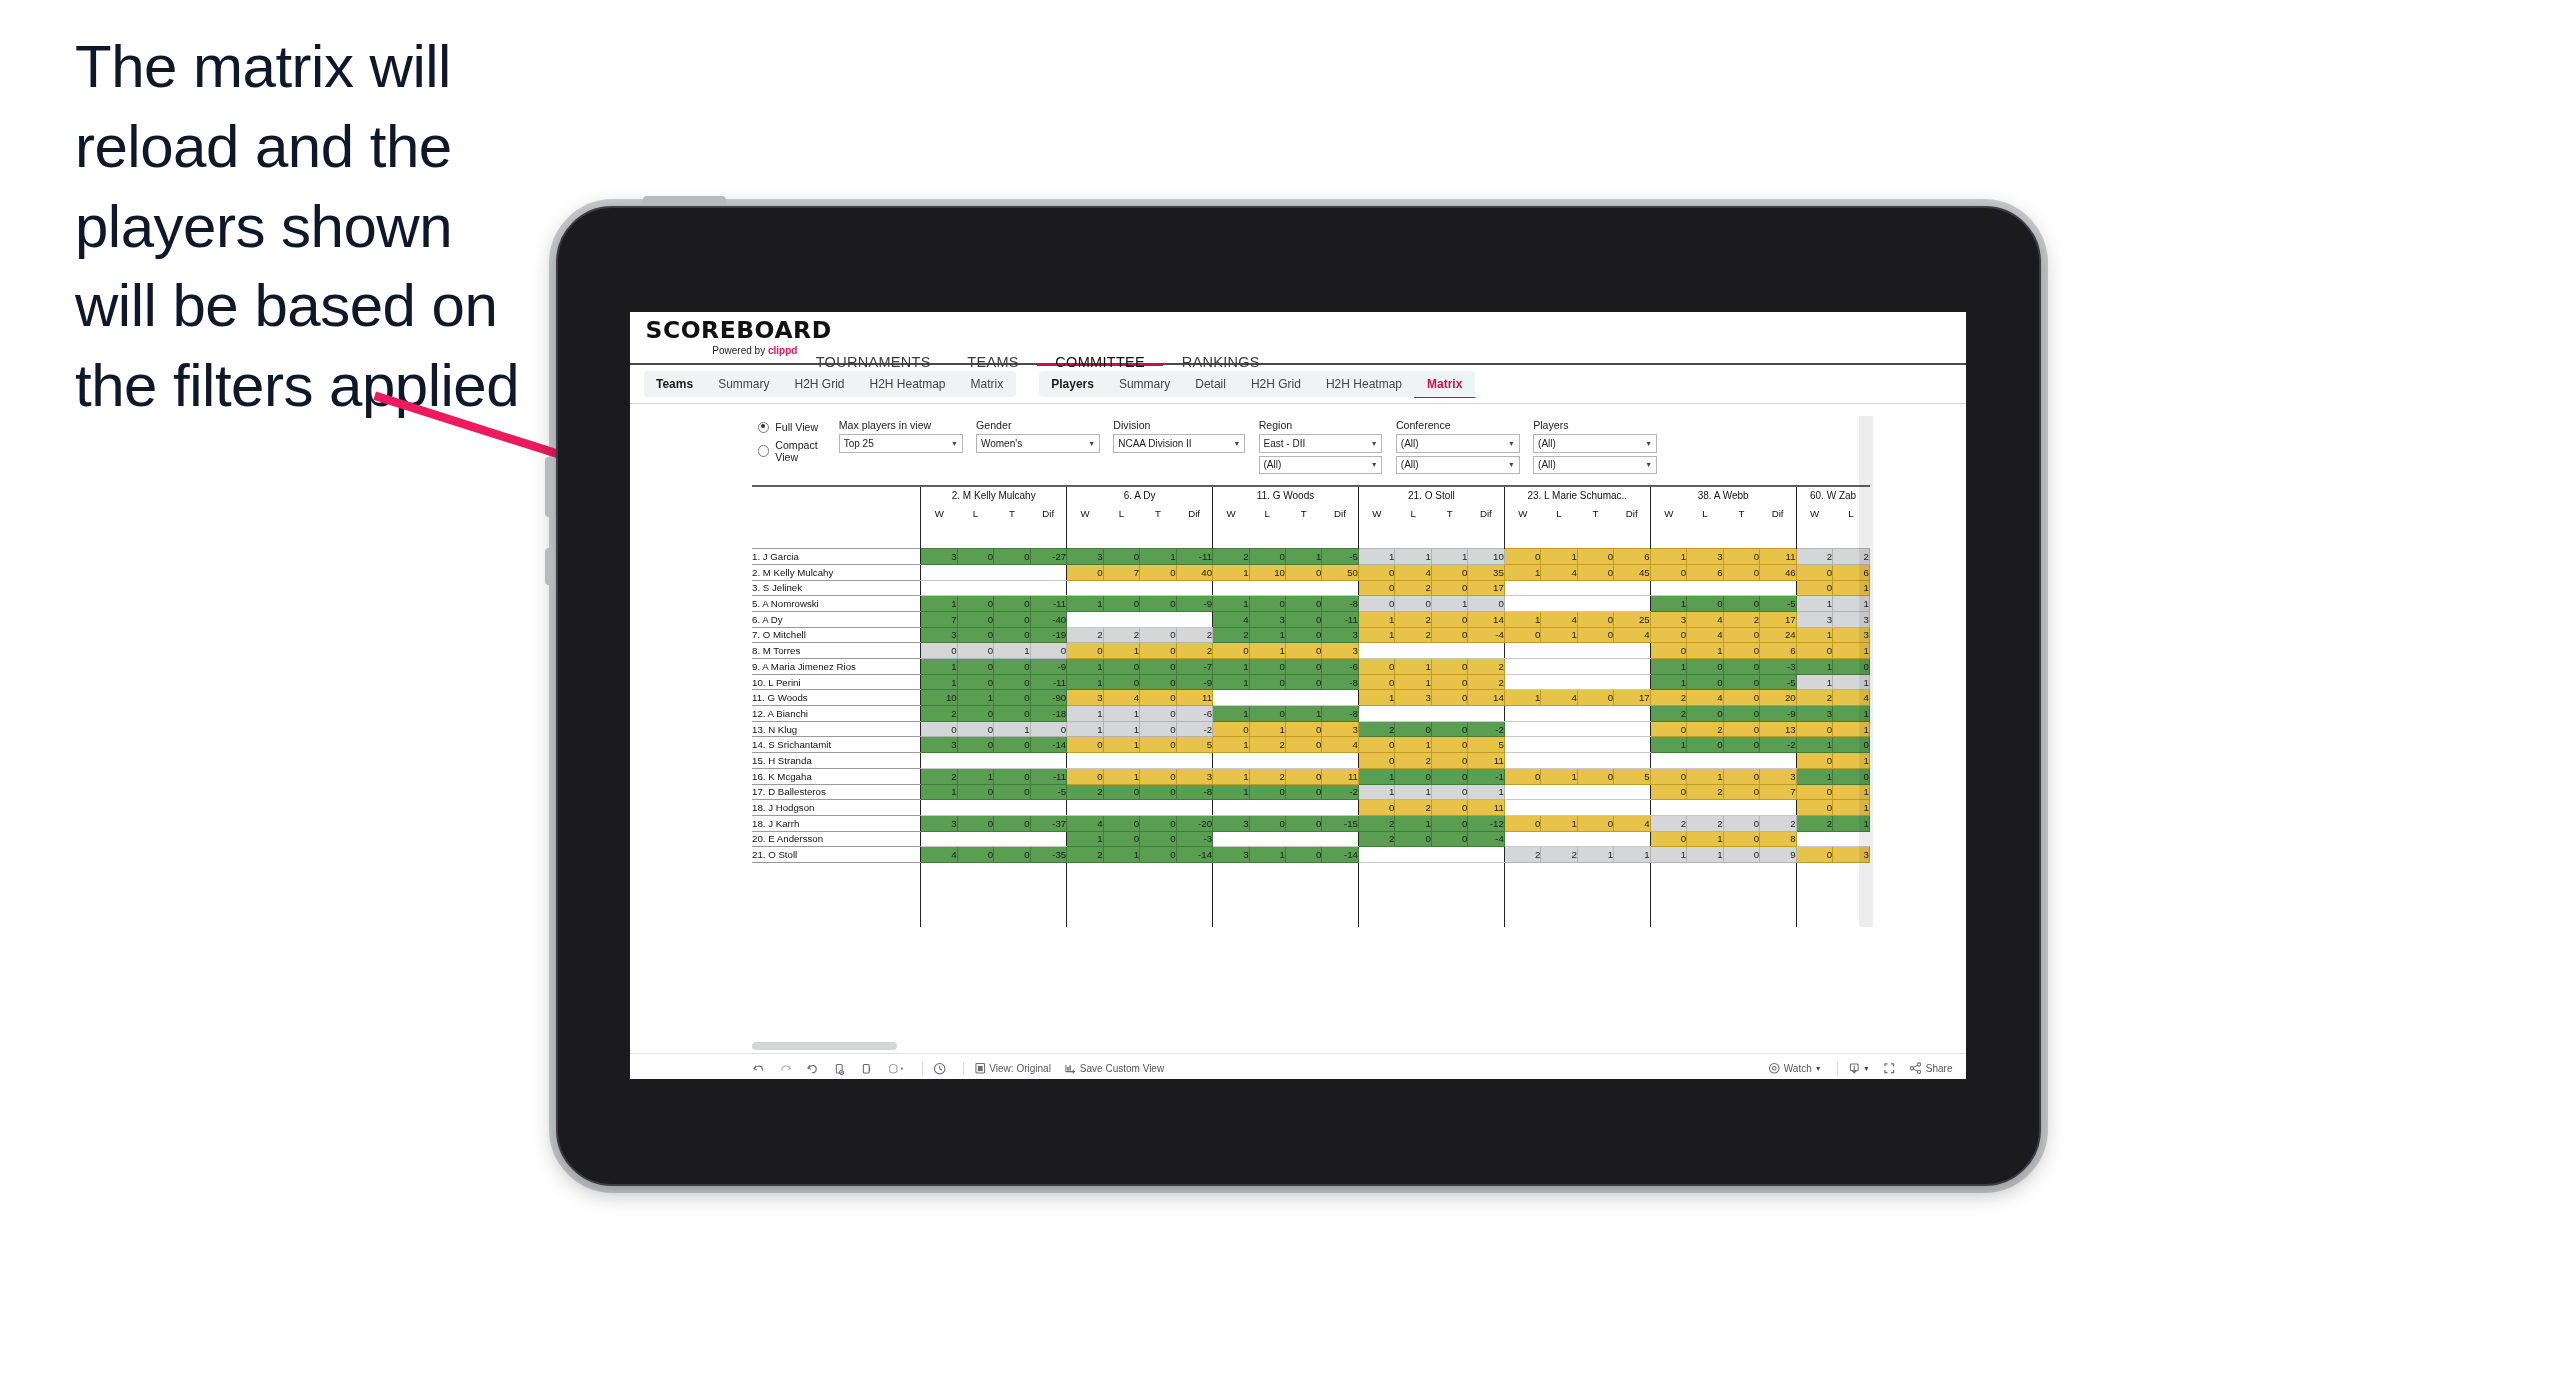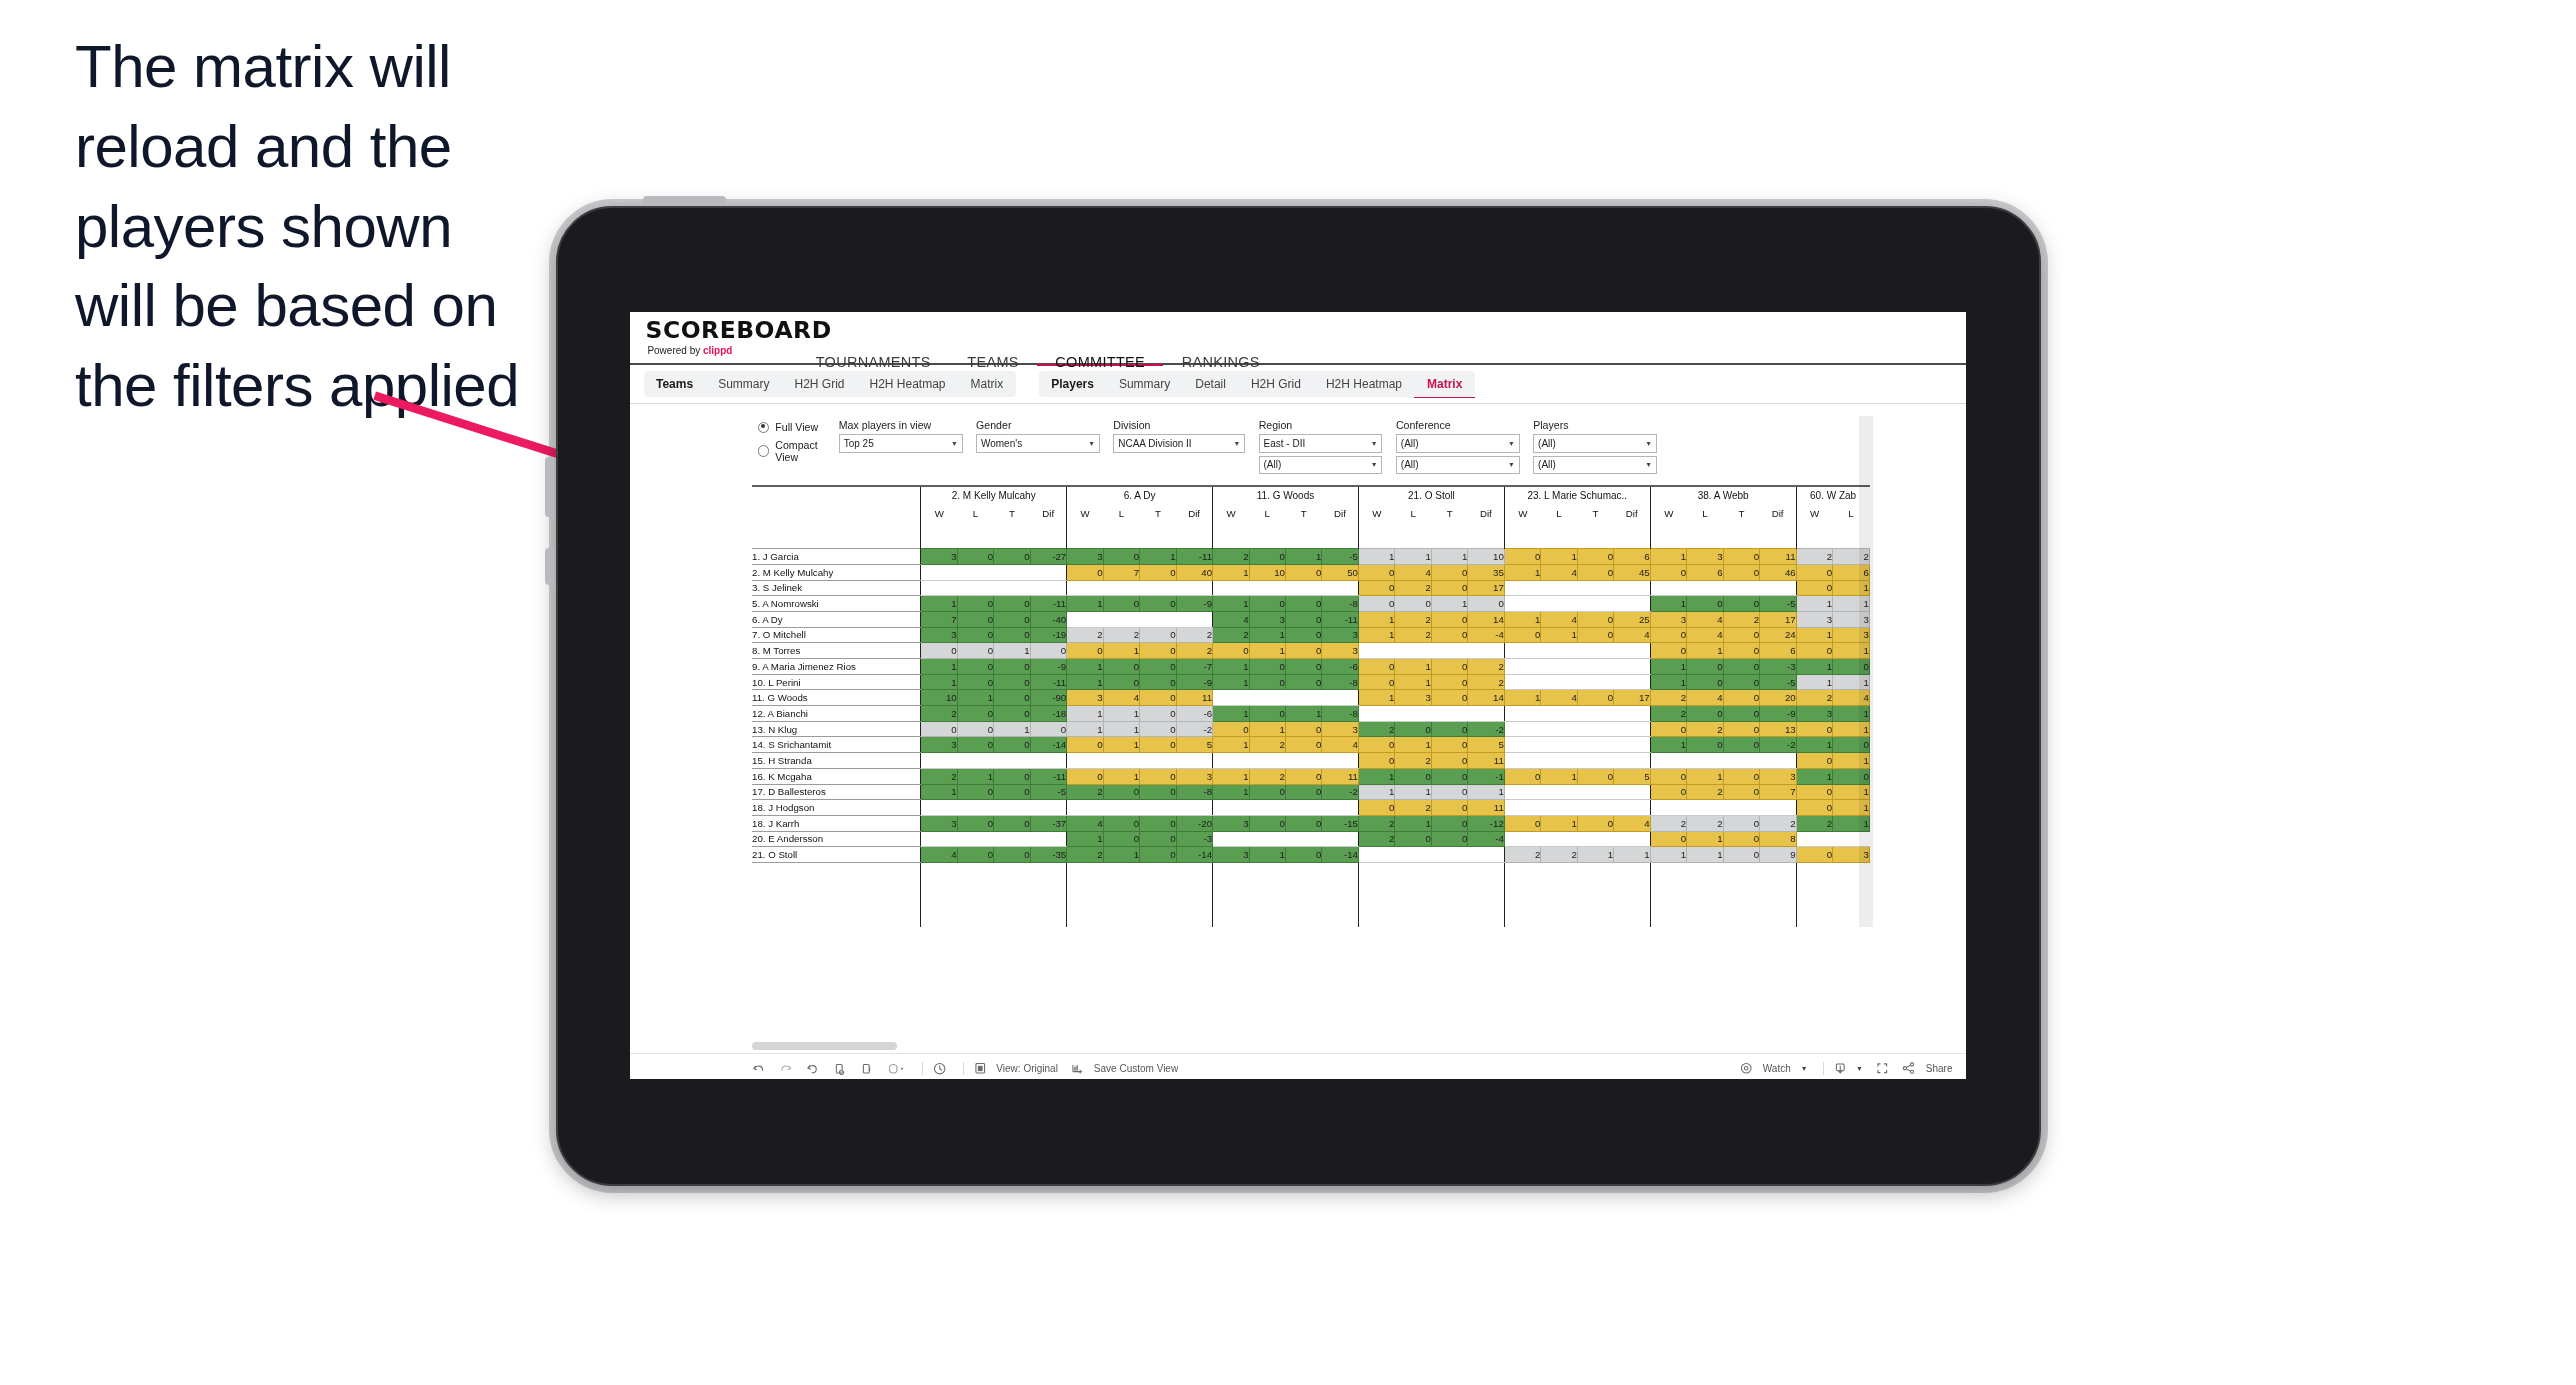--- a/index.html
+++ b/index.html
@@ -38,21 +38,21 @@
   #dot3{top:280px;}
 
   #screen{
     position:absolute;left:72px;top:104px;width:1336px;height:767px;
     background:#ffffff;overflow:hidden;
   }
 
   
   #app-header{
     height:51px;background:#fff;border-bottom:2.9px solid #4a4a4a;
-    display:flex;align-items:stretch;
+    display:flex;align-items:stretch;text-align:right;
   }
   #logo-block{width:150px;display:flex;flex-direction:column;justify-content:center;padding-left:17.4px;}
   #logo-text{
     font-family:"DejaVu Sans",sans-serif;
     font-weight:700;font-size:23px;letter-spacing:0.5px;color:#111;line-height:1;
     transform:scaleX(1.02);
   }
   #logo-sub{font-size:10px;color:#222;margin-top:2.9px;}
   #logo-sub .brand{color:#e8145b;font-weight:700;}
   .topnav{display:flex;align-items:stretch;}
@@ -144,21 +144,21 @@
     position:absolute;left:122px;bottom:33px;width:1118px;height:7.7px;background:#fff;
   }
   #hscroll-thumb{width:145px;height:7.7px;background:#d4d5d6;border-radius:3.9px;}
 
   
   #toolbar{
     position:absolute;left:0;bottom:0;width:100%;height:29px;
     border-top:1px solid #e2e2e2;background:#fff;
     display:flex;align-items:center;padding-left:122px;font-size:10px;color:#4a4a4a;
   }
-  .tb{display:flex;align-items:center;gap:10px;margin-right:13.5px;cursor:pointer;color:#555;}
+  .tb{display:flex;align-items:center;gap:3px;margin-right:13.5px;cursor:pointer;color:#555;}
   .tb svg{display:block;}
   .tbsep{width:1px;height:13.5px;background:#d9d9d9;margin:0 9.7px 0 1.9px;}
   .tb-label{white-space:nowrap;font-size:10px;}
   #toolbar-right{margin-left:auto;display:flex;align-items:center;padding-right:122px;}
 </style>
 </head>
 <body>
 
 <div id="annotation">The matrix will reload and the players shown will be based on the filters applied</div>
 

